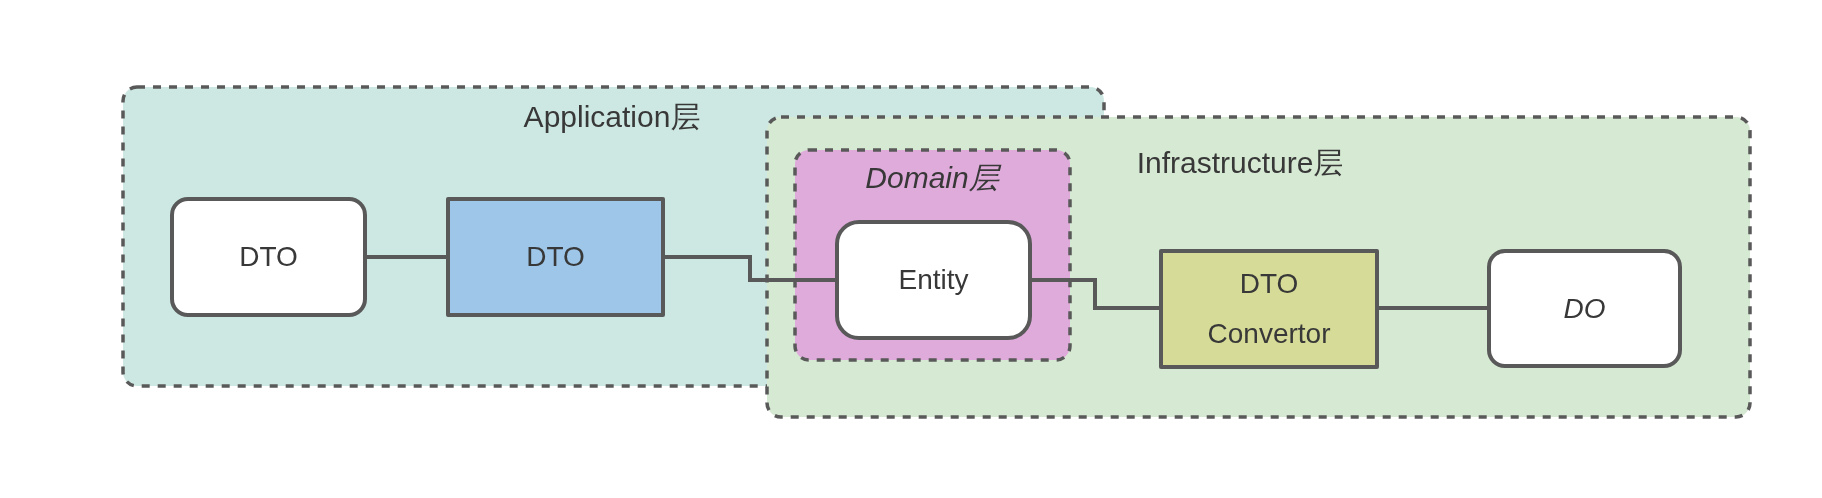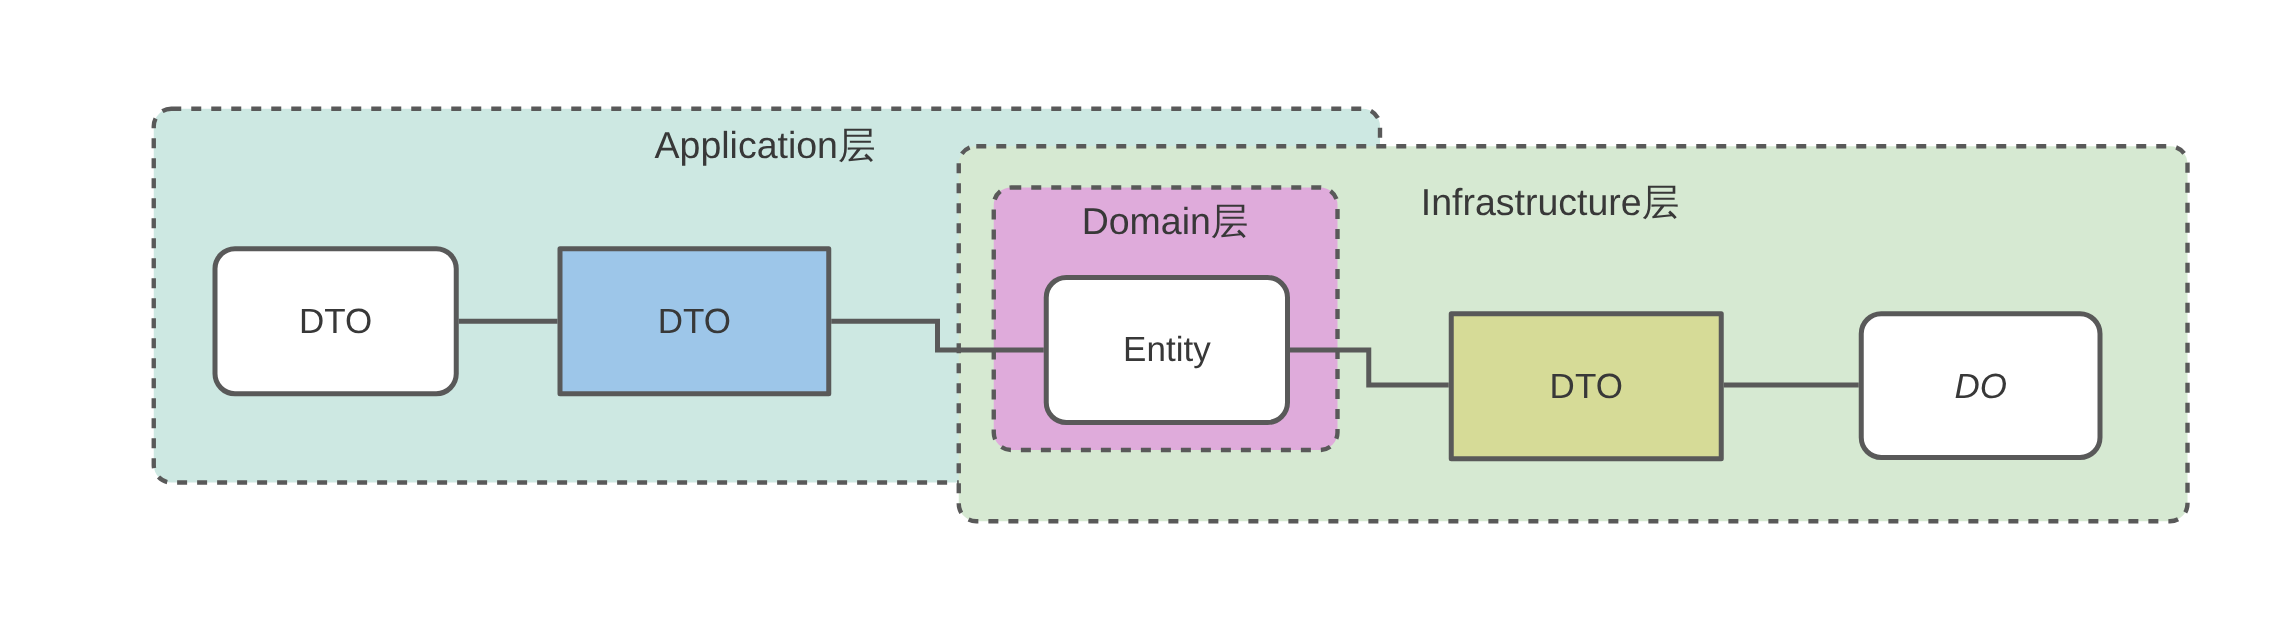--- a/index.html
+++ b/index.html
@@ -59,35 +59,36 @@
     <rect x="795" y="150" width="275" height="210" rx="14" stroke-width="3.5" stroke-dasharray="8 8" fill="#dfabdb" stroke="#595959"></rect>
 
     <path d="M 367 257 L 446 257" fill="none" stroke-width="4" stroke="#595959"></path>
     <path d="M 665 257 L 750 257 L 750 280 L 835 280" fill="none" stroke-width="4" stroke="#595959"></path>
     <path d="M 1032 280 L 1095 280 L 1095 308 L 1159 308" fill="none" stroke-width="4" stroke="#595959"></path>
     <path d="M 1379 308 L 1487 308" fill="none" stroke-width="4" stroke="#595959"></path>
   </svg>
 
   <div class="layer-label" style="left: 612px; top: 100px; color: rgb(56, 56, 56);">Application层</div>
   <div class="layer-label" style="left: 1240px; top: 146px; color: rgb(56, 56, 56);">Infrastructure层</div>
-  <div class="layer-label" style="left: 932px; top: 161px; color: rgb(56, 56, 56);">Domain层</div>
+  <div class="layer-label" style="left: 932px; top: 161px; color: rgb(56, 56, 56); font-style: italic;">Domain层</div>
 
   <div class="node rounded" style="left: 170px; top: 197px; width: 197px; height: 120px; background-color: rgb(255, 255, 255); border-color: rgb(89, 89, 89); color: rgb(56, 56, 56);">
     <span class="single">DTO</span>
   </div>
 
   <div class="node square" style="left: 446px; top: 197px; width: 219px; height: 120px; background-color: rgb(157, 198, 233); border-color: rgb(89, 89, 89); color: rgb(56, 56, 56);">
     <span class="line">DTO</span>
   </div>
 
-  <div class="node rounded" style="left: 835px; top: 220px; width: 197px; height: 120px; background-color: rgb(255, 255, 255); border-color: rgb(89, 89, 89); color: rgb(56, 56, 56);">
+  <div class="node rounded" style="left: 835px; top: 220px; width: 197px; height: 120px; background-color: rgb(255, 255, 255); border-color: rgb(89, 89, 89); color: rgb(56, 56, 56); border-radius: 24px;">
     <span class="single">Entity</span>
   </div>
 
   <div class="node square" style="left: 1159px; top: 249px; width: 220px; height: 120px; background-color: rgb(214, 219, 151); border-color: rgb(89, 89, 89); color: rgb(56, 56, 56);">
     <span class="line">DTO</span>
+    <span class="line">Convertor</span>
   </div>
 
   <div class="node rounded" style="left: 1487px; top: 249px; width: 195px; height: 119px; background-color: rgb(255, 255, 255); border-color: rgb(89, 89, 89); color: rgb(56, 56, 56); font-style: italic;">
     <span class="single">DO</span>
   </div>
 
 </div>
 
 </body></html>

